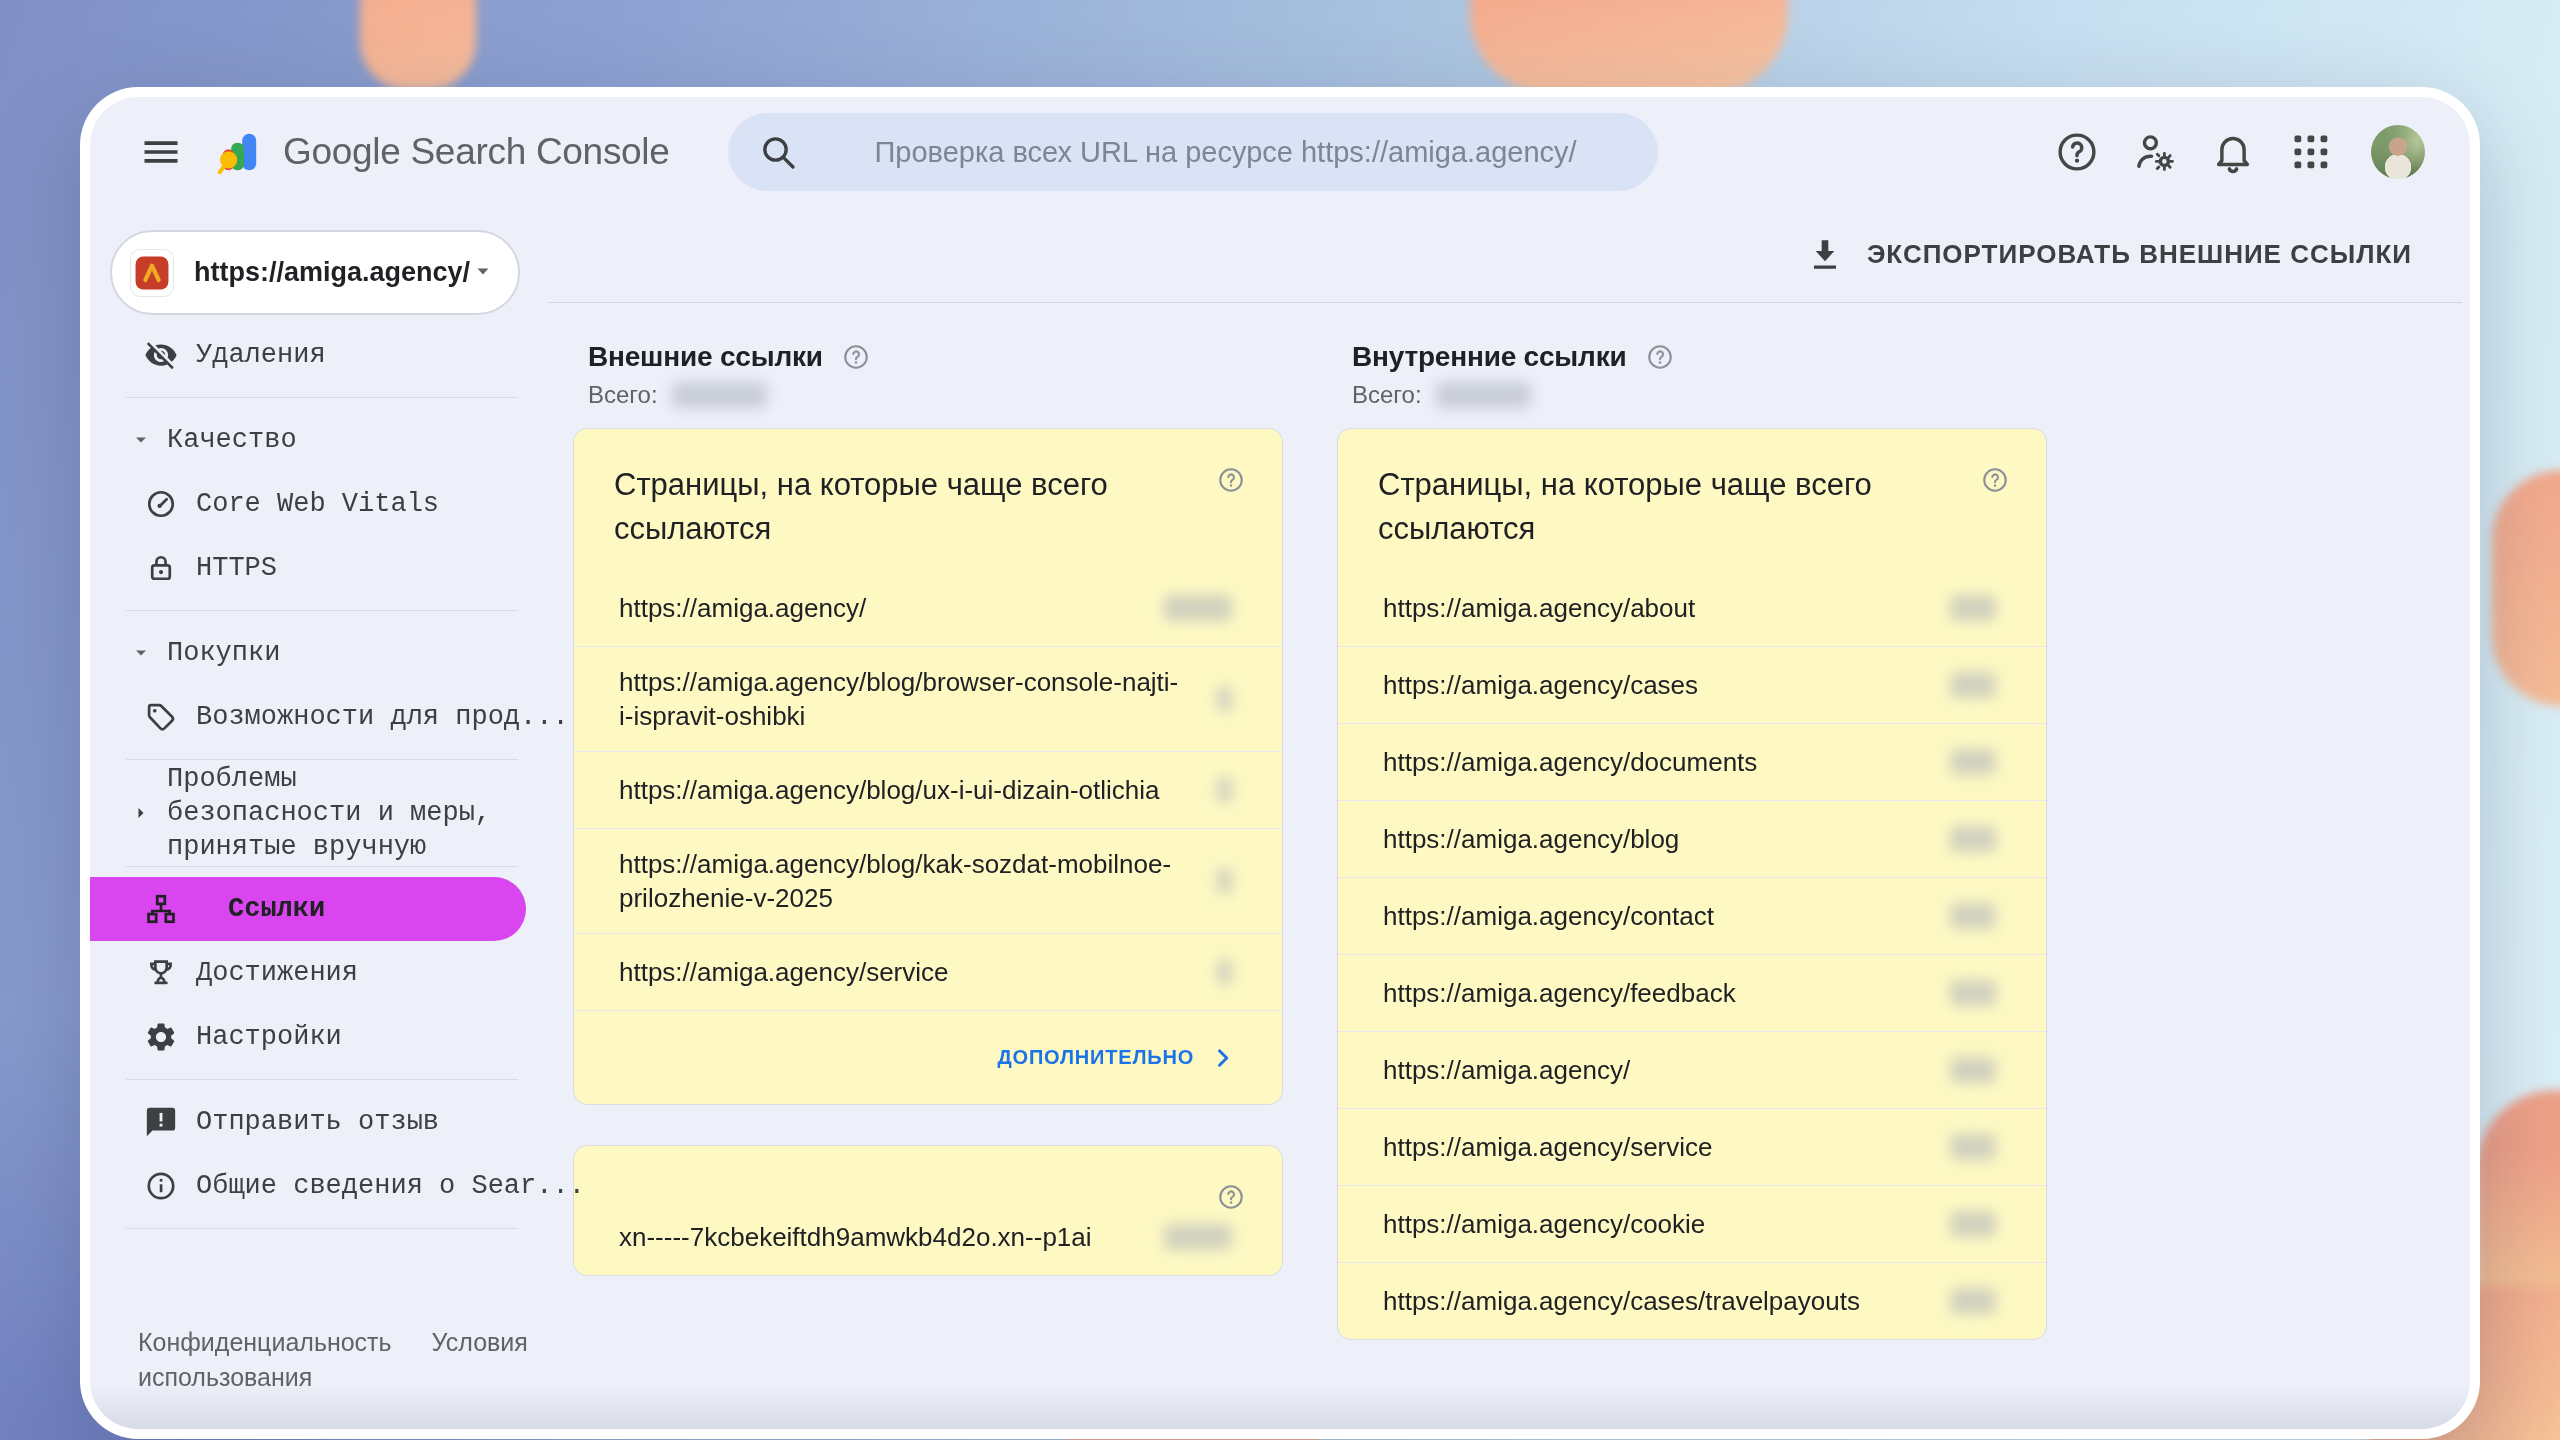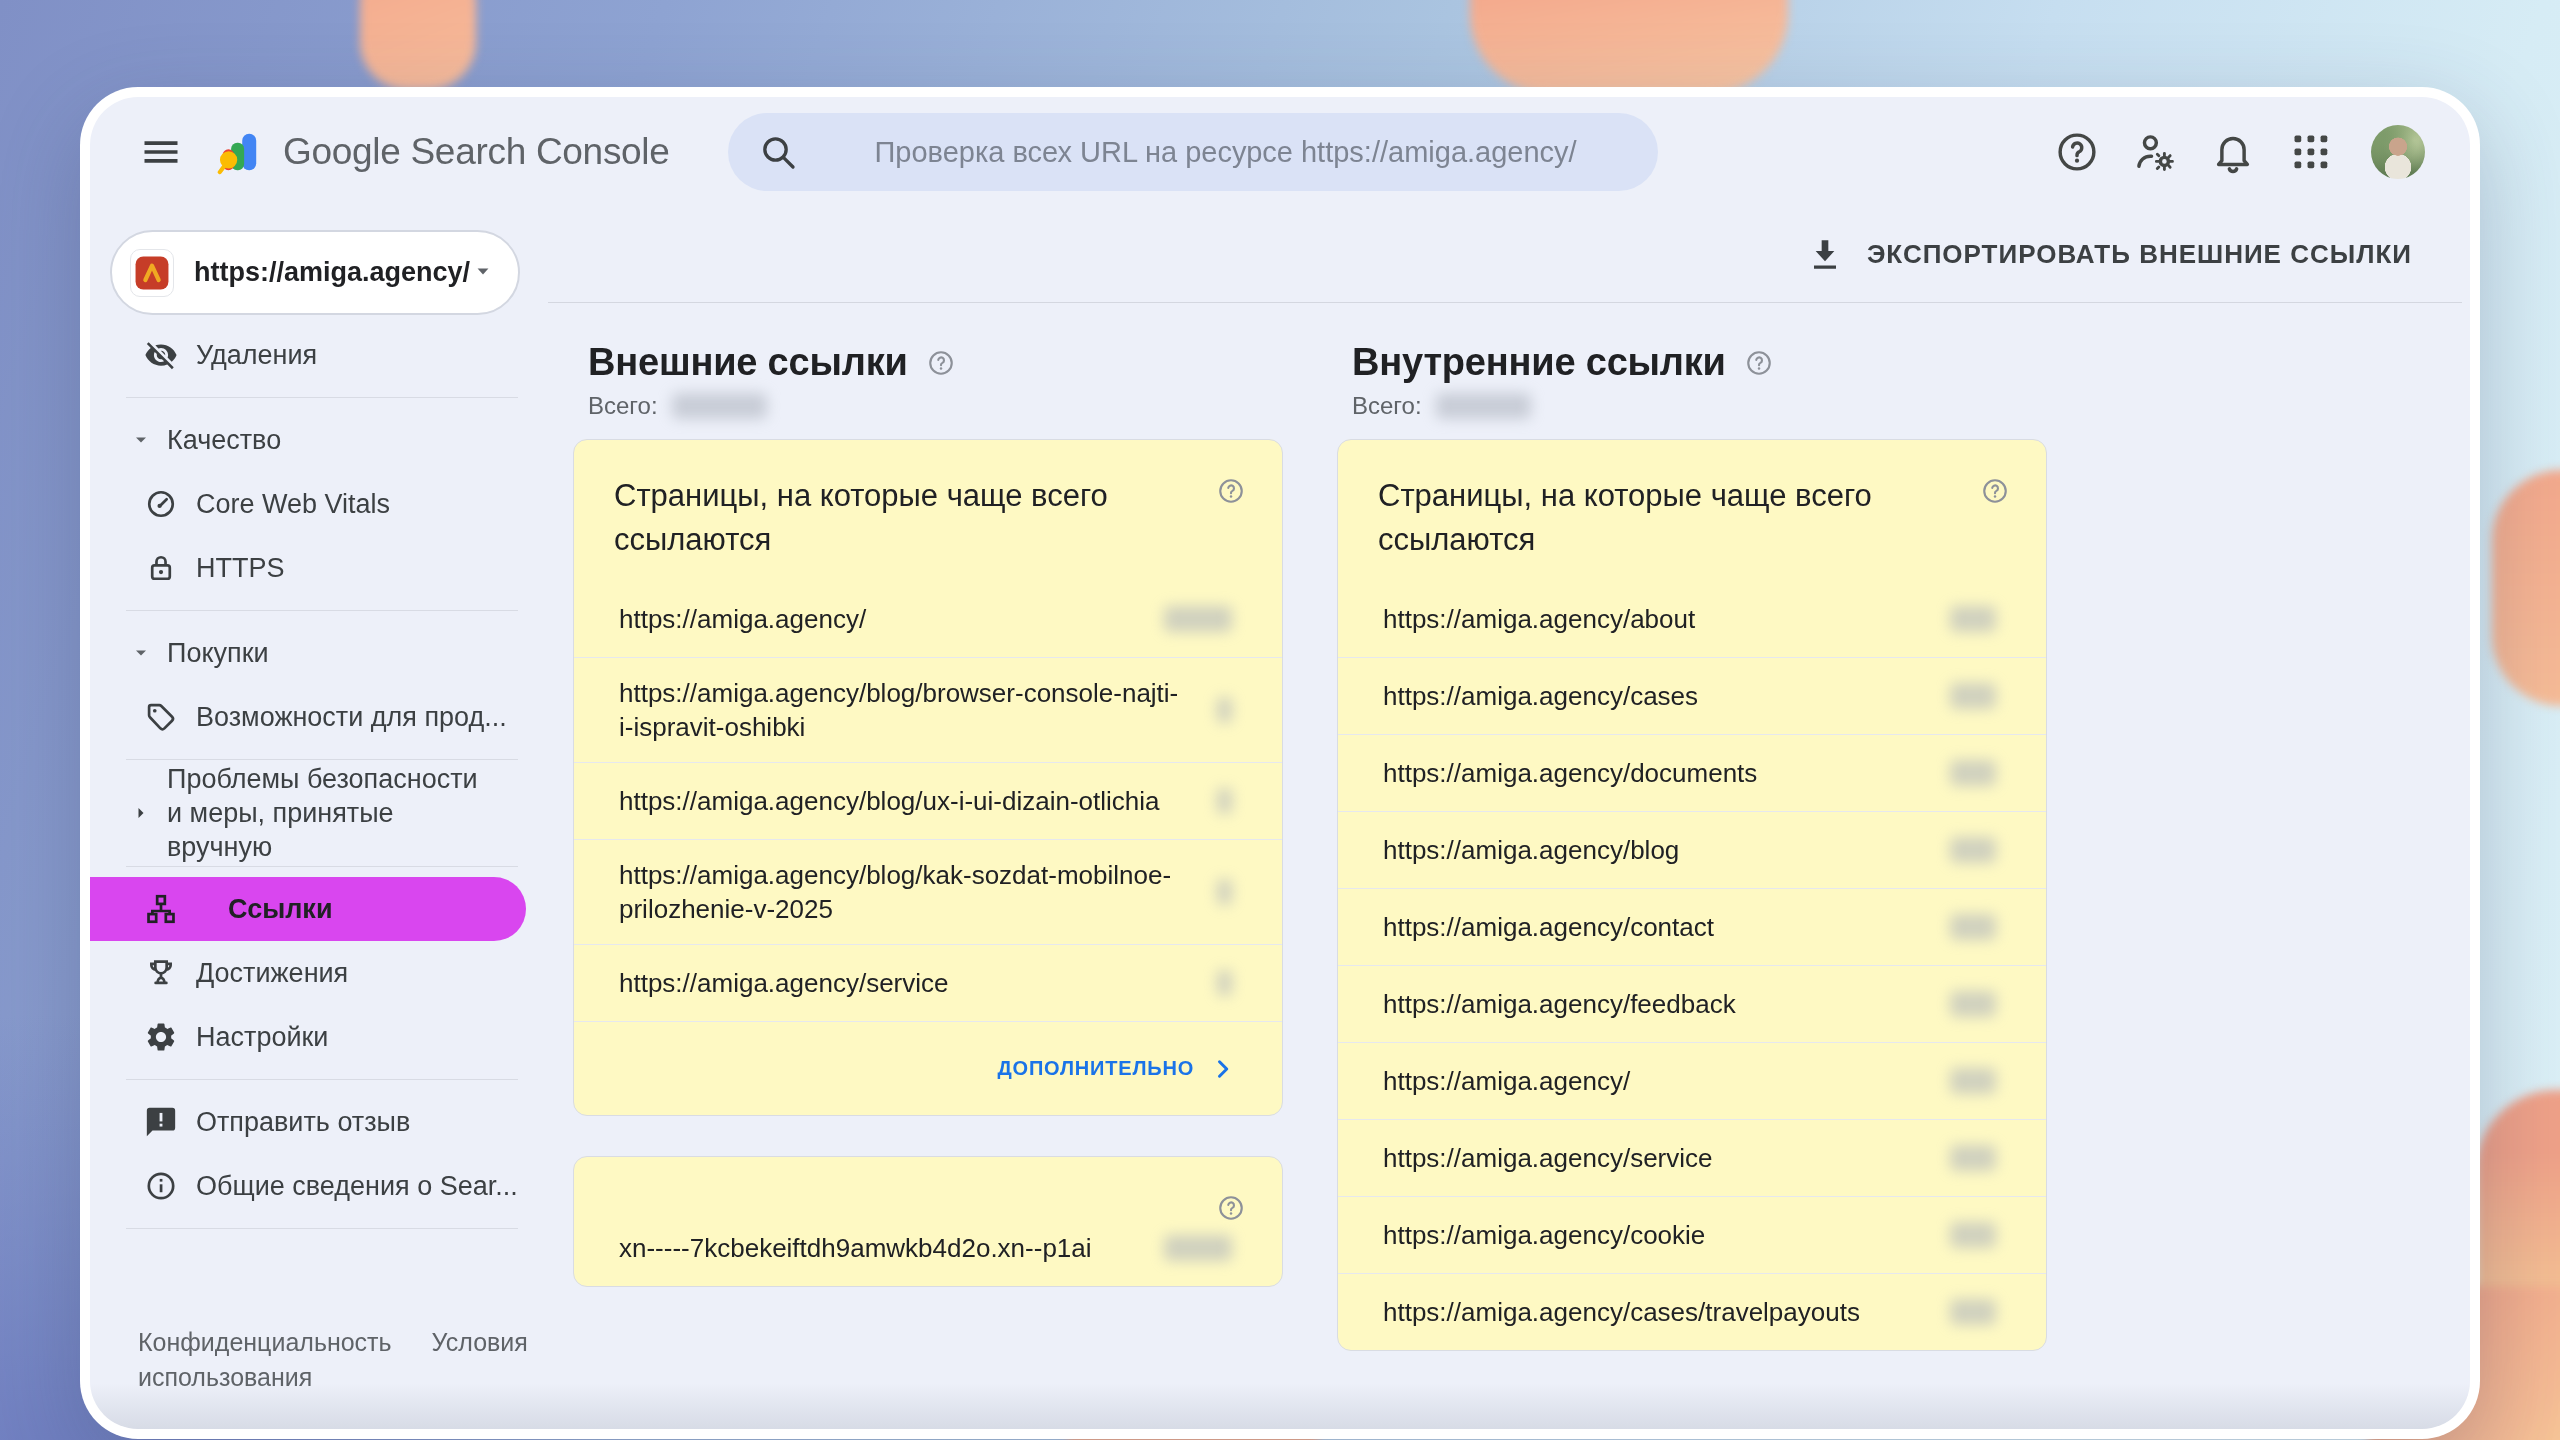--- a/index.html
+++ b/index.html
@@ -74,21 +74,21 @@
   .property-caret { margin-left: auto; }
   .property-caret svg { width: 26px; height: 26px; }
 
   .nav { margin-top: 8px; }
   .nav-divider { border-top: 1.5px solid #d8dbe4; margin: 10px 8px 10px 36px; }
   .nav-row { height: 64px; display: flex; align-items: center; cursor: pointer; position: relative; }
   .nav-row .nicon { position: absolute; left: 53px; width: 36px; height: 36px; display:flex; align-items:center; justify-content:center; }
   .nav-row .nicon svg { width: 34px; height: 34px; }
   .nav-row .ncaret { position: absolute; left: 38px; width: 26px; height: 26px; display:flex; align-items:center; justify-content:center; }
   .nav-row .ncaret svg { width: 24px; height: 24px; }
-  .nav-label { margin-left: 106px; font-size: 27px; color: #3c4043; white-space: nowrap; }
+  .nav-label { margin-left: 106px; font-size: 27px; color: #3c4043; white-space: nowrap; font-family: Liberation Mono, monospace; }
   .nav-row.section .nav-label { margin-left: 77px; }
   .nav-row.selected { background: #d946ef; border-radius: 0 32px 32px 0; width: 436px; padding-left: 32px; }
   .nav-row.selected .nav-label { color: #202124; font-weight: bold; }
   .nav-row.multiline { height: 86px; align-items: center; }
   .nav-row.multiline .nav-label { margin-left: 77px; white-space: normal; width: 330px; line-height: 34px; }
 
   .sidebar-footer { margin-top: auto; padding: 0 0 34px 48px; width: 420px; font-size: 25px;
     line-height: 35px; color: #5f6368; }
   .sidebar-footer a { color: #5f6368; text-decoration: none; margin-right: 40px; cursor: pointer; }
 
@@ -98,21 +98,21 @@
   .export-btn { display: flex; align-items: center; gap: 22px; cursor: pointer; }
   .export-btn svg { width: 40px; height: 40px; }
   .export-label { font-size: 26px; font-weight: bold; color: #3c4043; letter-spacing: 1px; white-space: nowrap; }
   .content-divider { border-top: 1.5px solid #d4d7e0; }
 
   .col-headers-and-cards { padding-left: 25px; }
   .columns { display: flex; gap: 54px; margin-top: 38px; }
   .col { width: 710px; flex: 0 0 710px; }
   .col-head { padding-left: 15px; }
   .col-title-row { display: flex; align-items: center; gap: 18px; }
-  .col-title { font-size: 38px; font-weight: bold; color: #202124; letter-spacing: -0.2px; }
+  .col-title { font-size: 28px; font-weight: bold; color: #202124; letter-spacing: -0.2px; }
   .help-sm svg { width: 30px; height: 30px; display: block; }
   .total-row { margin-top: 8px; display: flex; align-items: center; font-size: 24px; color: #5f6368; }
 
   .card { margin-top: 19px; background: #fef9c3; border: 1.5px solid #d9dce3; border-radius: 14px; }
   .card-title-block { position: relative; padding: 34px 90px 18px 40px; }
   .card-title { font-size: 31px; color: #202124; line-height: 44px; max-width: 520px; }
   .card-help { position: absolute; right: 36px; top: 36px; cursor: pointer; }
   .link-row { display: flex; align-items: center; min-height: 77px; padding: 18px 50px 18px 45px; cursor: pointer; }
   .link-row + .link-row { border-top: 1.5px solid #e6e8ee; }
   .row-url { font-size: 26px; color: #202124; line-height: 34px; max-width: 560px; word-break: break-all; }

